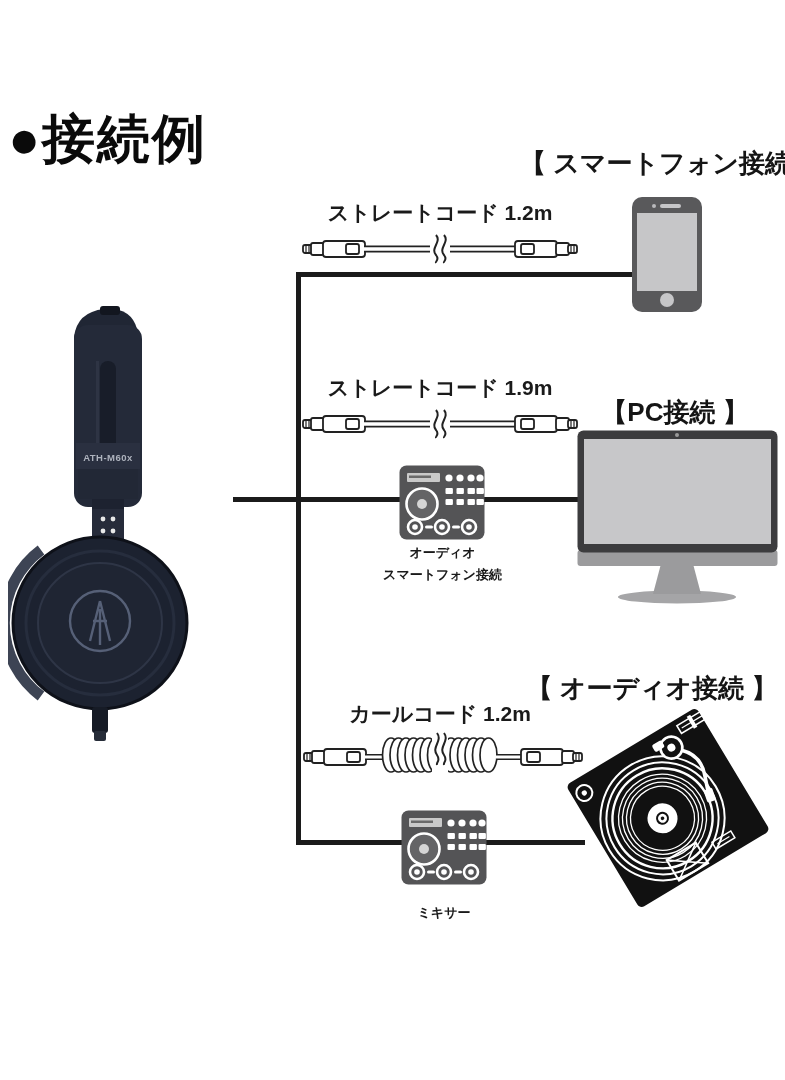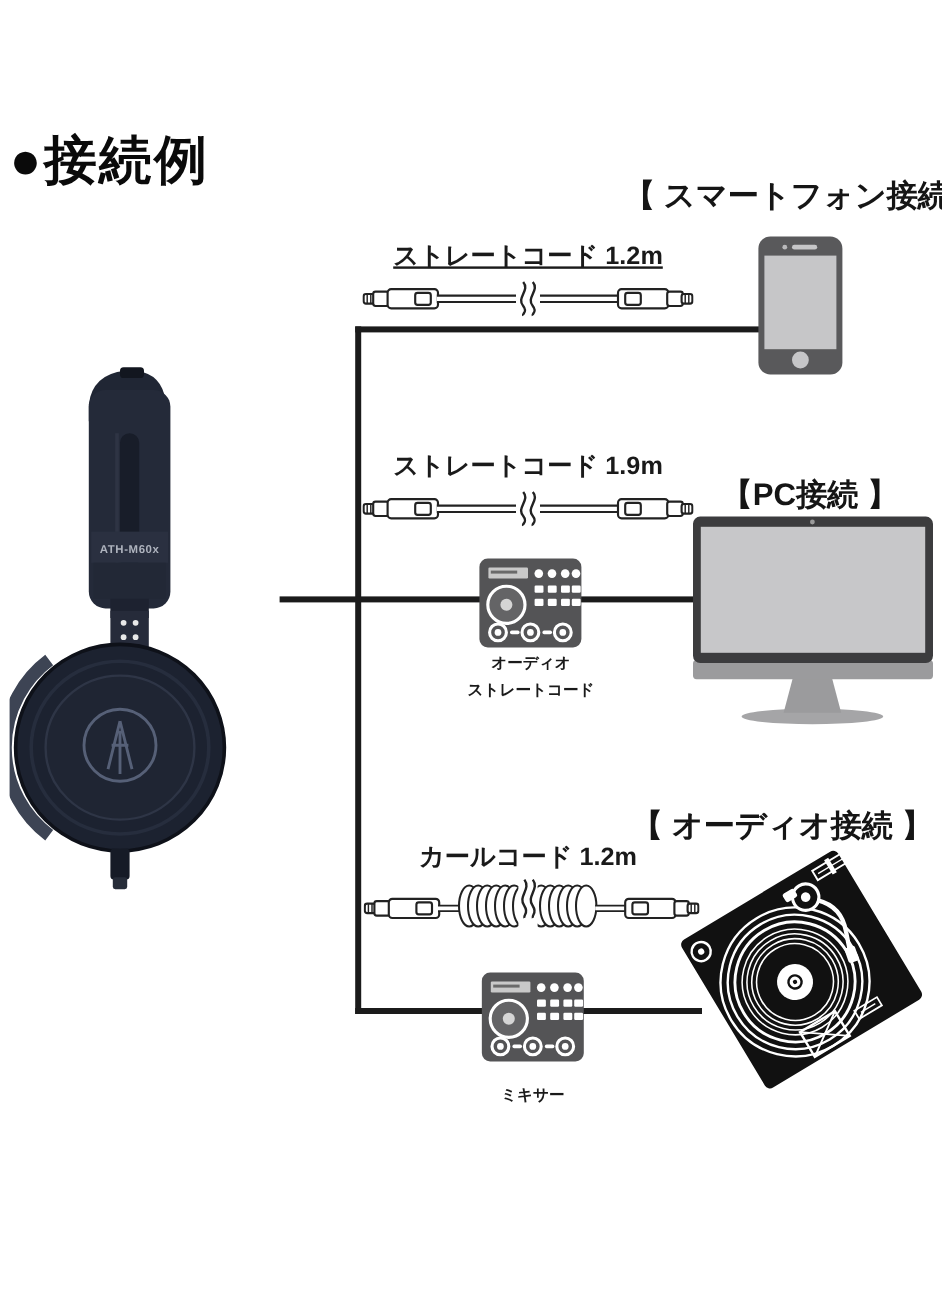--- a/index.html
+++ b/index.html
@@ -2,21 +2,21 @@
 <html><head>
 <meta charset="utf-8">
 <style>
   html,body{margin:0;padding:0;background:#ffffff;}
   .stage{
     position:relative;width:785px;height:1080px;background:#ffffff;overflow:hidden;
     font-family:"Liberation Sans","DejaVu Sans",sans-serif;color:#111;
   }
   .abs{position:absolute;}
   .page-title{
-    left:8px;top:104px;font-size:44px;font-weight:800;letter-spacing:2px;color:#0a0a0a;
+    left:8px;top:104px;font-size:53px;font-weight:800;letter-spacing:2px;color:#0a0a0a;
   }
   .line{background:#1b1b1b;}
   .sec-header{
     font-size:26px;font-weight:800;color:#151515;text-align:center;white-space:nowrap;
   }
   .cable-label{
     font-size:21px;font-weight:800;color:#1a1a1a;text-align:center;white-space:nowrap;
   }
   .mid-label{
     font-size:13px;font-weight:800;color:#1a1a1a;text-align:center;line-height:22px;white-space:nowrap;
@@ -58,21 +58,21 @@
     <ellipse cx="92" cy="320" rx="62" ry="60" fill="#1f2533" stroke="#2e3546" stroke-width="2"></ellipse>
     <g stroke="#566077" stroke-width="2.4" fill="none">
       <circle cx="92" cy="318" r="30"></circle>
       <path d="M92,298 L82,338 M92,298 L102,338 M85,318 L99,318 M92,306 L92,342"></path>
     </g>
     <rect x="84" y="404" width="16" height="26" rx="3" fill="#161b26"></rect>
     <rect x="86" y="428" width="12" height="10" rx="2" fill="#262c38"></rect>
   </svg>
 
   <div class="abs sec-header" style="left:520px;top:146px;width:265px;">【 スマートフォン接続 】</div>
-  <div class="abs cable-label" style="left:310px;top:199px;width:260px;text-decoration:underline;">ストレートコード 1.2m</div>
+  <div class="abs cable-label" style="left:310px;top:199px;width:260px;">ストレートコード 1.2m</div>
 
   <svg class="abs" style="left:302px;top:232px;" width="276" height="34" viewBox="0 0 276 34">
     <g fill="#ffffff" stroke="#222" stroke-width="1.8">
       <rect x="1" y="13" width="9" height="8" rx="2"></rect>
       <path d="M4,13 L4,21 M7,13 L7,21" fill="none" stroke-width="1.2"></path>
       <rect x="9" y="11" width="13" height="12" rx="2"></rect>
       <rect x="21" y="9" width="42" height="16" rx="3"></rect>
       <rect x="44" y="12" width="13" height="10" rx="2"></rect>
       <line x1="62" y1="17" x2="214" y2="17" stroke-width="7"></line>
       <line x1="62" y1="17" x2="214" y2="17" stroke="#fff" stroke-width="3.6"></line>
@@ -147,21 +147,21 @@
       <circle cx="16" cy="62" r="2.8"></circle>
         <circle cx="43" cy="62" r="2.8"></circle>
         <circle cx="70" cy="62" r="2.8"></circle>
       <rect x="26" y="60.4" width="8" height="3.2" rx="1.5"></rect>
         <rect x="53" y="60.4" width="8" height="3.2" rx="1.5"></rect>
     </g>
   </svg>
 
   <div class="abs mid-label" style="left:355px;top:542px;width:175px;">
     <div>オーディオ</div>
-    <div>ストレートコード</div>
+    <div>スマートフォン接続</div>
   </div>
 
   <svg class="abs" style="left:577px;top:430px;" width="201" height="175" viewBox="0 0 201 175">
     <ellipse cx="100" cy="167" rx="59" ry="6.5" fill="#a5a5a7"></ellipse>
     <polygon points="85,130 115,130 124,164 76,164" fill="#9b9b9d"></polygon>
     <rect x="0.5" y="120" width="200" height="16" rx="3" fill="#9b9b9d"></rect>
     <rect x="0.5" y="0.5" width="200" height="122" rx="6" fill="#3c3c3e"></rect>
     <rect x="7" y="9" width="187" height="105" fill="#c7c7c9"></rect>
     <circle cx="100" cy="5" r="2" fill="#9a9a9a"></circle>
   </svg>

